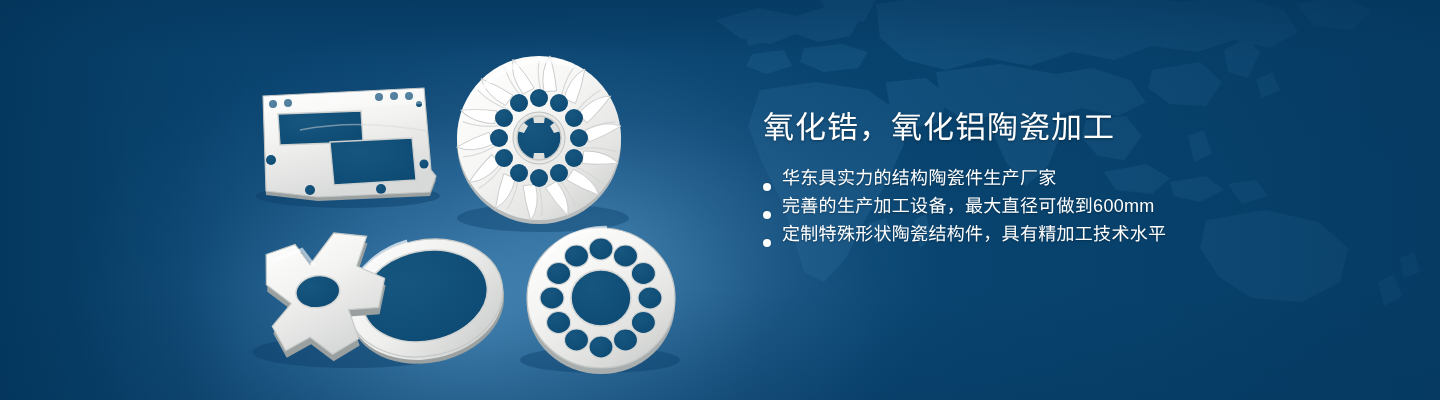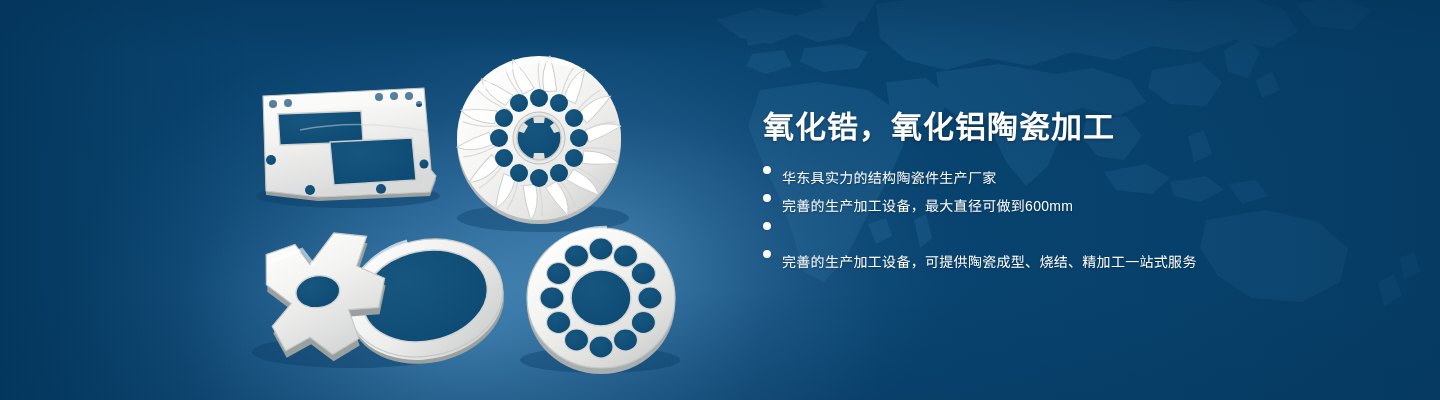--- a/index.html
+++ b/index.html
@@ -93,37 +93,37 @@
     position: absolute;
     left: 763px;
     top: 108px;
     width: 600px;
   }
   .headline {
     color: #ffffff;
     font-size: 31px;
     line-height: 40px;
     letter-spacing: 1px;
-    font-weight: 700;
+    font-weight: 400;
     margin: 0 0 18px 0;
     white-space: nowrap;
     text-shadow: 0 1px 3px rgba(0,0,0,0.35);
   }
   .bullets {
     list-style: none;
     margin: 0;
     padding: 0;
   }
   .bullets li {
     display: flex;
-    align-items: flex-start;
+    align-items: flex-end;
     height: 25px;
     margin: 0 0 3px 0;
     color: #ffffff;
-    font-size: 14px;
+    font-size: 18px;
     line-height: 25px;
     letter-spacing: 0.3px;
     white-space: nowrap;
     text-shadow: 0 1px 2px rgba(0,0,0,0.30);
   }
   .dot {
     width: 8px;
     height: 8px;
     border-radius: 50%;
     background: #ffffff;
@@ -455,21 +455,18 @@
       <li>
         <span class="dot"></span>
         <span>华东具实力的结构陶瓷件生产厂家</span>
       </li>
       <li>
         <span class="dot"></span>
         <span>完善的生产加工设备，最大直径可做到600mm</span>
       </li>
       <li>
         <span class="dot"></span>
-      </li>
-      <li>
-        <span class="dot"></span>
-        <span>完善的生产加工设备，可提供陶瓷成型、烧结、精加工一站式服务</span>
+        <span>定制特殊形状陶瓷结构件，具有精加工技术水平</span>
       </li>
     </ul>
   </div>
 
 </div>
 
 </body></html>

